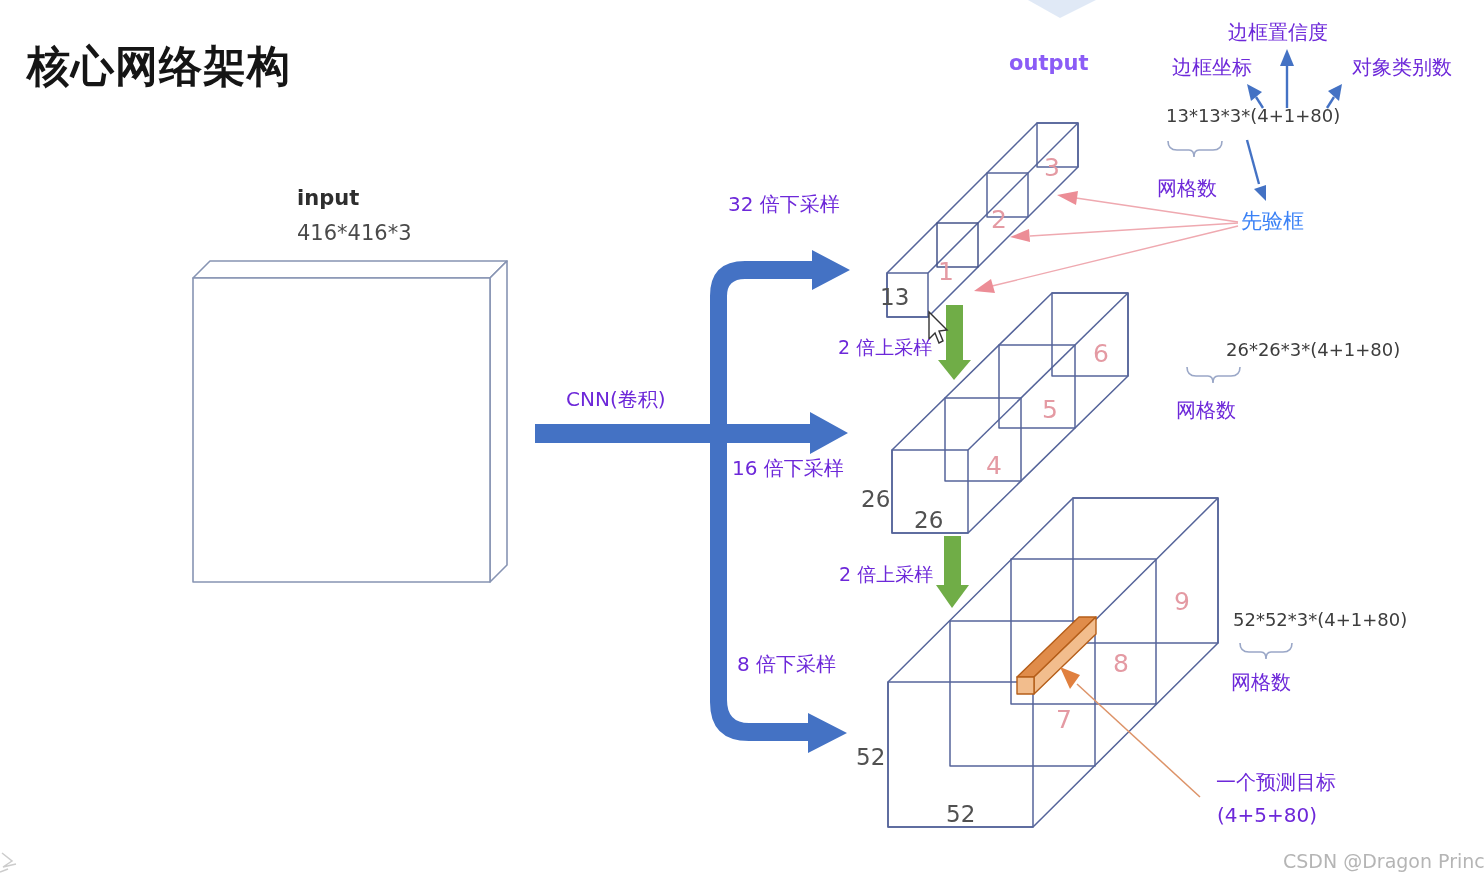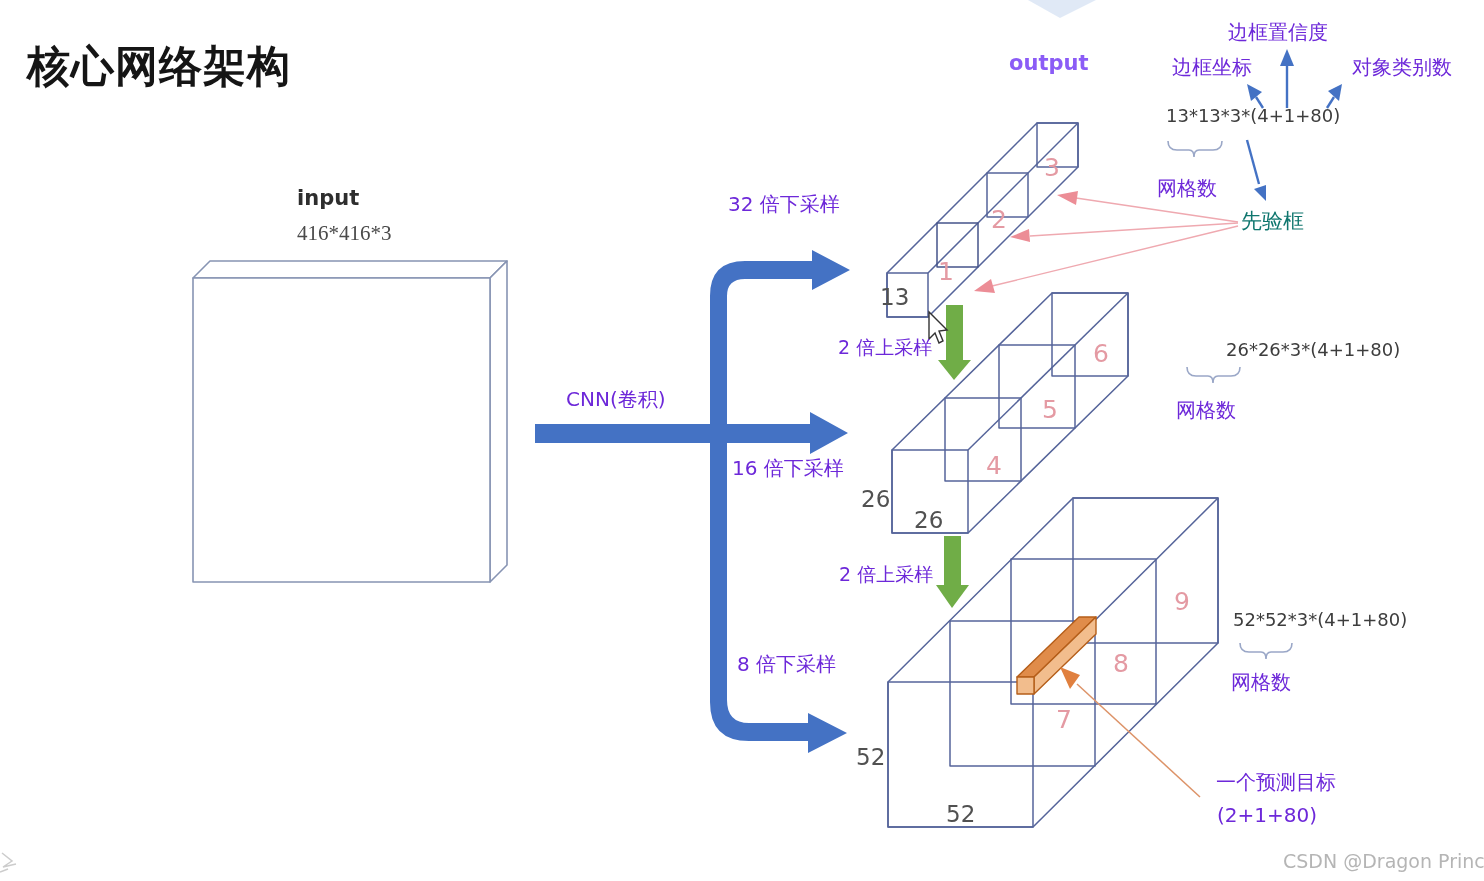--- a/index.html
+++ b/index.html
@@ -2,41 +2,41 @@
 <html><head>
 <meta charset="utf-8">
 <style>
   html,body{margin:0;padding:0;background:#fff;}
   .stage{position:relative;width:1484px;height:881px;overflow:hidden;background:#ffffff;
          font-family:"DejaVu Sans","Liberation Sans",sans-serif;text-align:center;}
   .stage svg{position:absolute;left:0;top:0;}
   .t{position:absolute;white-space:nowrap;color:#6d28d9;font-size:20px;line-height:1.15;}
   .title{left:27px;top:42px;font-size:43px;font-weight:600;color:#151515;letter-spacing:1px;}
   .input-label{left:297px;top:186px;font-size:21px;font-weight:bold;color:#2e2e2e;}
-  .input-dims{left:297px;top:221px;font-size:21px;color:#4a4a4a;font-family:Liberation Serif, serif;}
+  .input-dims{left:297px;top:221px;font-size:21px;color:#4a4a4a;}
   .cnn{left:566px;top:388px;}
   .d32{left:728px;top:193px;}
   .d16{left:732px;top:457px;}
   .d8{left:737px;top:653px;}
   .u2a{left:838px;top:337px;font-size:19px;}
   .u2b{left:839px;top:564px;font-size:19px;}
   .num{font-size:23px;color:#515151;}
   .n13{left:856px;top:284px;margin-left:24px;}
   .n26l{left:861px;top:486px;}
   .n26b{left:914px;top:507px;}
   .n52l{left:856px;top:744px;}
   .n52b{left:946px;top:801px;}
   .output-label{left:1009px;top:51px;font-size:21px;font-weight:bold;color:#8b5cf6;}
   .bconf{left:1228px;top:21px;}
   .bcoord{left:1161px;top:56px;margin-left:11px;}
   .oclass{left:1320px;top:56px;margin-left:32px;}
   .formula{font-size:18px;color:#3d3d3d;}
   .f13{left:1166px;top:106px;}
   .grid1{left:1157px;top:177px;}
-  .prior{left:1241px;top:209px;font-size:21px;color:#0f766e;}
+  .prior{left:1241px;top:209px;font-size:21px;color:#3b82f6;}
   .f26{left:1183px;top:340px;margin-left:43px;}
   .grid2{left:1176px;top:399px;}
   .f52{left:1233px;top:610px;}
   .grid3{left:1231px;top:671px;}
   .pred{left:1216px;top:771px;}
   .preddims{left:1217px;top:804px;}
   .watermark{left:1283px;top:851px;font-size:19px;color:#b5b5b5;}
   .cell{font-size:25px;color:#e49aa3;}
   .c1{left:938px;top:258px;}.c2{left:991px;top:206px;}.c3{left:1044px;top:154px;}
   .c4{left:986px;top:452px;}.c5{left:1042px;top:396px;}.c6{left:1093px;top:340px;}
@@ -157,21 +157,21 @@
   <div class="t bcoord">边框坐标</div>
   <div class="t oclass">对象类别数</div>
   <div class="t formula f13">13*13*3*(4+1+80)</div>
   <div class="t grid1">网格数</div>
   <div class="t prior">先验框</div>
   <div class="t formula f26">26*26*3*(4+1+80)</div>
   <div class="t grid2">网格数</div>
   <div class="t formula f52">52*52*3*(4+1+80)</div>
   <div class="t grid3">网格数</div>
   <div class="t pred">一个预测目标</div>
-  <div class="t preddims">(2+1+80)</div>
+  <div class="t preddims">(4+5+80)</div>
   <div class="t watermark">CSDN @Dragon Prince</div>
 
   <div class="t cell c1">1</div>
   <div class="t cell c2">2</div>
   <div class="t cell c3">3</div>
   <div class="t cell c4">4</div>
   <div class="t cell c5">5</div>
   <div class="t cell c6">6</div>
   <div class="t cell c7">7</div>
   <div class="t cell c8">8</div>

